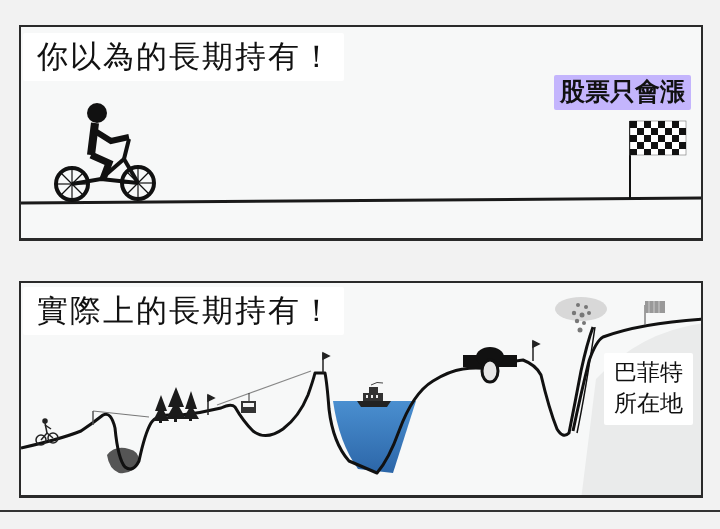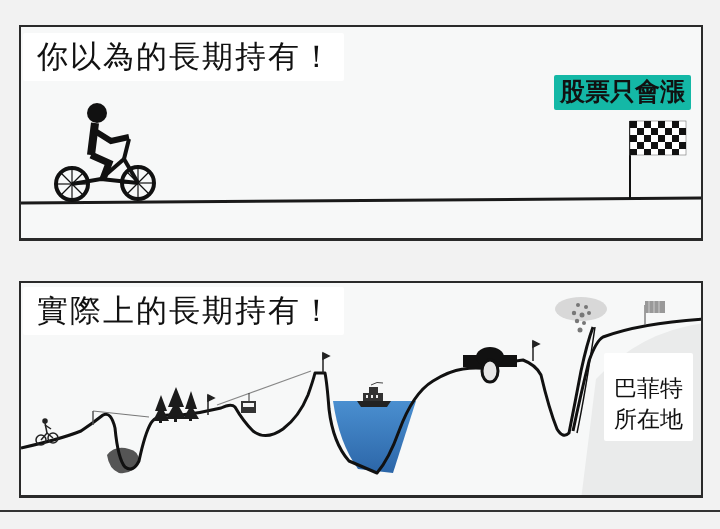--- a/index.html
+++ b/index.html
@@ -56,33 +56,33 @@
       letter-spacing: 2px;
     }
     #top-title { left: 2px; top: 6px; }
     #bottom-title { left: 2px; top: 4px; }
     #top-right-label {
       right: 10px;
       top: 48px;
       font-size: 25px;
       font-weight: bold;
       padding: 3px 6px;
-      background: #14b8a6;
+      background: #c4b5fd;
     }
     #top-bottom-right-label {
       right: 16px;
       top: 176px;
       font-size: 21px;
       padding: 2px 8px;
     }
     #buffett-label {
       right: 8px;
       top: 70px;
       font-size: 23px;
-      padding: 20px 10px 6px 10px;
+      padding: 4px 10px 6px 10px;
       line-height: 1.35;
       white-space: pre;
     }
     .bottom-strip {
       position: absolute;
       left: 0;
       top: 510px;
       width: 720px;
       height: 19px;
       background: #f2f2f2;

